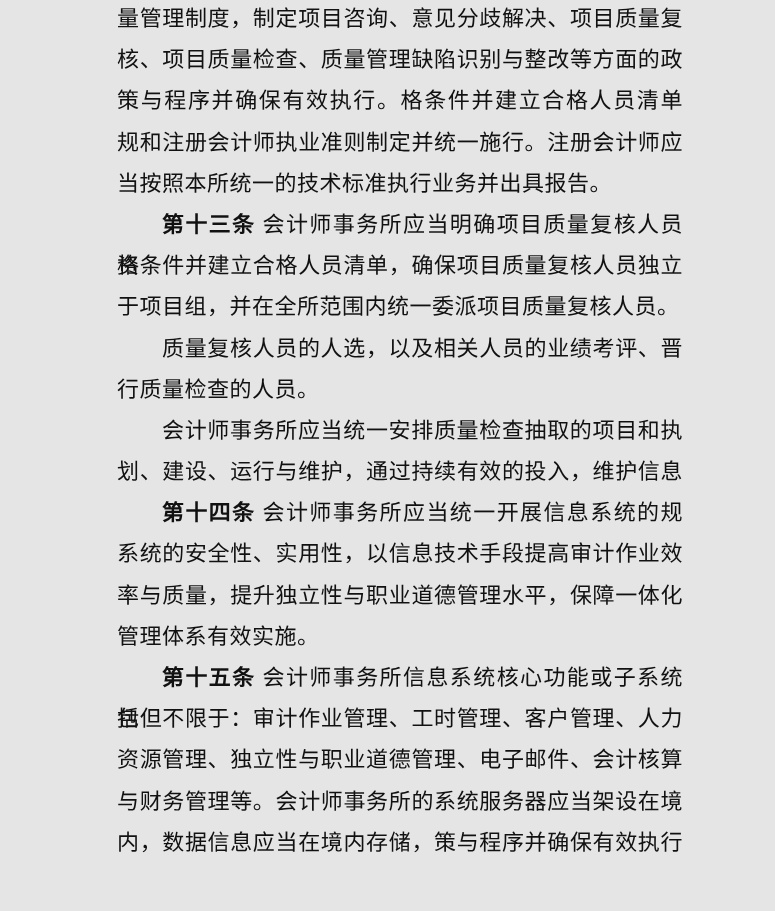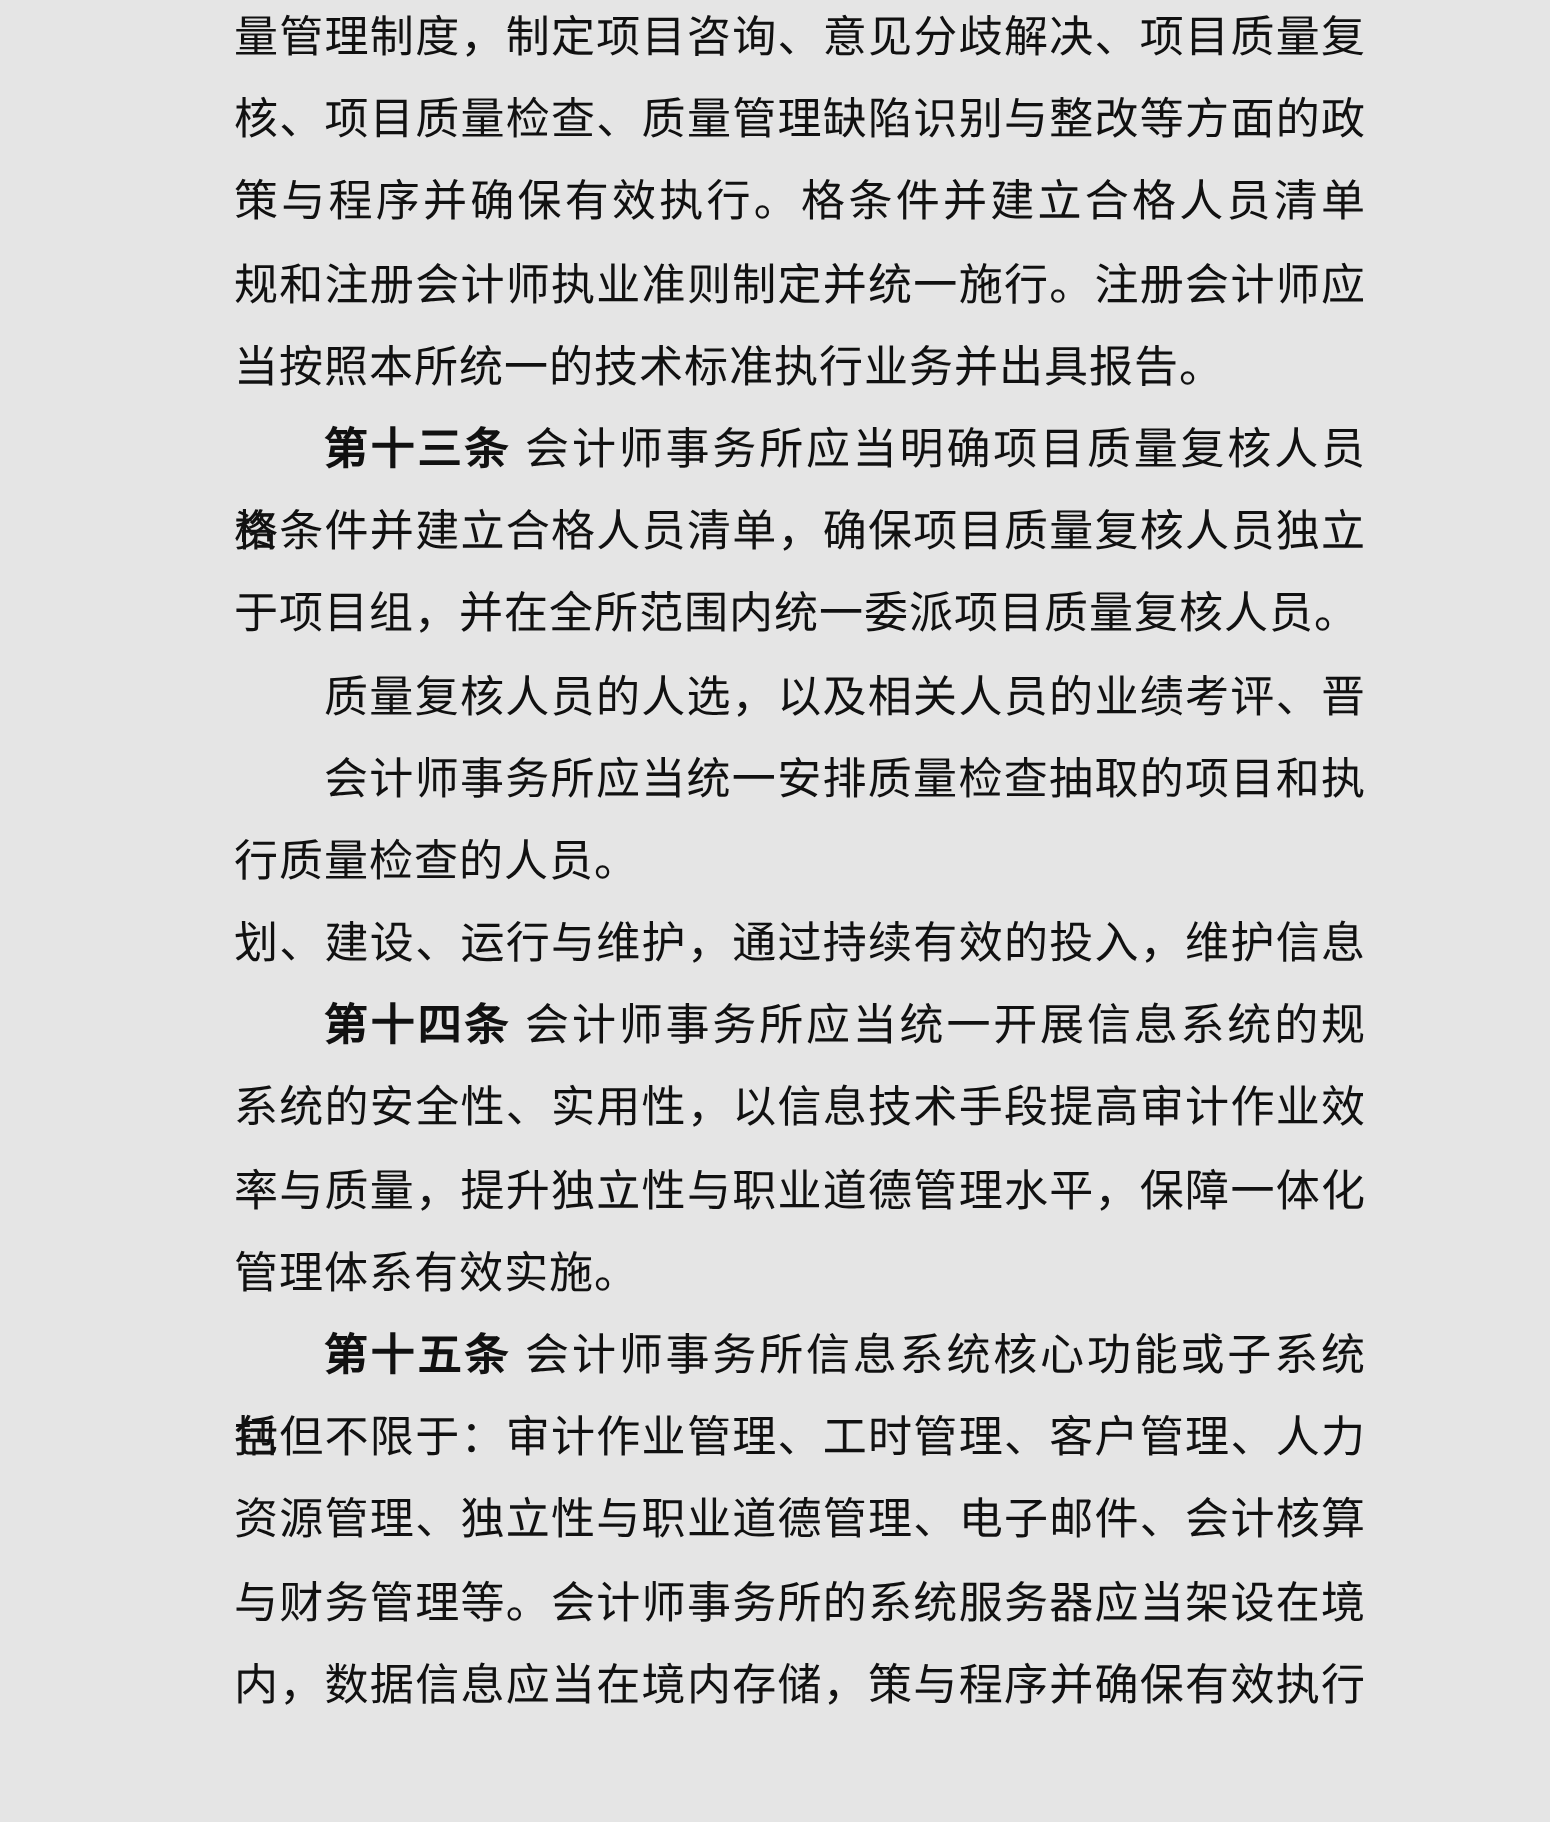--- a/index.html
+++ b/index.html
@@ -58,22 +58,22 @@
     <div class="line justify"><span>策与程序并确保有效执行。格条件并建立合格人员清单</span></div>
     <div class="line justify"><span>规和注册会计师执业准则制定并统一施行。注册会计师应</span></div>
     <div class="line"><span>当按照本所统一的技术标准执行业务并出具报告。</span></div>
 
     <div class="line justify indent"><span class="art">第十三条</span><span> 会计师事务所应当明确项目质量复核人员资</span></div>
     <div class="line justify"><span>格条件并建立合格人员清单，确保项目质量复核人员独立</span></div>
     <div class="line"><span>于项目组，并在全所范围内统一委派项目质量复核人员。</span></div>
 
     <div class="line justify indent"><span>质量复核人员的人选，以及相关人员的业绩考评、晋</span></div>
 
+    <div class="line"><span>行质量检查的人员。</span></div>
     <div class="line justify indent"><span>会计师事务所应当统一安排质量检查抽取的项目和执</span></div>
-    <div class="line"><span>行质量检查的人员。</span></div>
 
     <div class="line justify"><span>划、建设、运行与维护，通过持续有效的投入，维护信息</span></div>
     <div class="line justify indent"><span class="art">第十四条</span><span> 会计师事务所应当统一开展信息系统的规</span></div>
     <div class="line justify"><span>系统的安全性、实用性，以信息技术手段提高审计作业效</span></div>
     <div class="line justify"><span>率与质量，提升独立性与职业道德管理水平，保障一体化</span></div>
     <div class="line"><span>管理体系有效实施。</span></div>
 
     <div class="line justify indent"><span class="art">第十五条</span><span> 会计师事务所信息系统核心功能或子系统包</span></div>
     <div class="line justify"><span>括但不限于：审计作业管理、工时管理、客户管理、人力</span></div>
     <div class="line justify"><span>资源管理、独立性与职业道德管理、电子邮件、会计核算</span></div>

